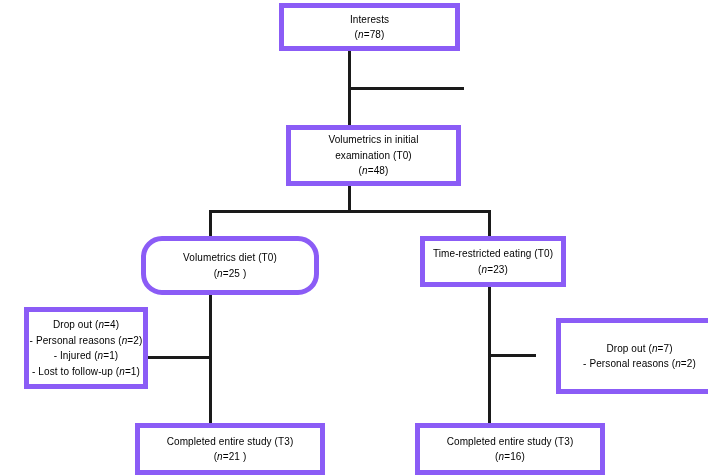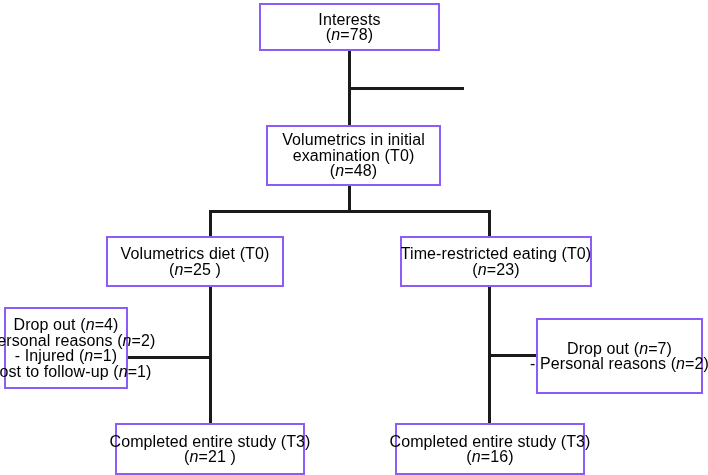--- a/index.html
+++ b/index.html
@@ -14,31 +14,32 @@
   #flow-canvas {
     position: relative;
     width: 708px;
     height: 475px;
     background: #ffffff;
     overflow: hidden;
   }
   .node {
     position: absolute;
     box-sizing: border-box;
-    border: 2px solid #8b5cf6;
+    border: 5px solid #8b5cf6;
     background: #ffffff;
     display: flex;
     flex-direction: column;
     align-items: center;
     justify-content: center;
     text-align: center;
-    font-size: 16px;
+    font-size: 10px;
     line-height: 15.5px;
     letter-spacing: 0.1px;
     z-index: 2;
+    margin-left: 20px;
   }
   .node .ln {
     display: block;
     white-space: pre;
   }
   .node .ln i {
     font-style: italic;
   }
   .connector {
     position: absolute;
@@ -76,26 +77,26 @@
     <span class="ln">(<i>n</i>=78)</span>
   </div>
 
 
   <div class="node" style="left:266px; top:125px; width:175px; height:61px;">
     <span class="ln">Volumetrics in initial</span>
     <span class="ln">examination (T0)</span>
     <span class="ln">(<i>n</i>=48)</span>
   </div>
 
-  <div class="node" style="left:106px; top:236px; width:178px; height:51px;">
+  <div class="node" style="left:121px; top:236px; width:178px; height:59px;border-radius:21px;">
     <span class="ln">Volumetrics diet (T0)</span>
     <span class="ln">(<i>n</i>=25 )</span>
   </div>
 
-  <div class="node" style="left:400px; top:236px; width:192px; height:51px;">
+  <div class="node" style="left:400px; top:236px; width:146px; height:51px;">
     <span class="ln">Time-restricted eating (T0)</span>
     <span class="ln">(<i>n</i>=23)</span>
   </div>
 
   <div class="node" style="left:4px; top:307px; width:124px; height:82px;">
     <span class="ln">Drop out (<i>n</i>=4)</span>
     <span class="ln">- Personal reasons (<i>n</i>=2)</span>
     <span class="ln">- Injured (<i>n</i>=1)</span>
     <span class="ln">- Lost to follow-up (<i>n</i>=1)</span>
   </div>

